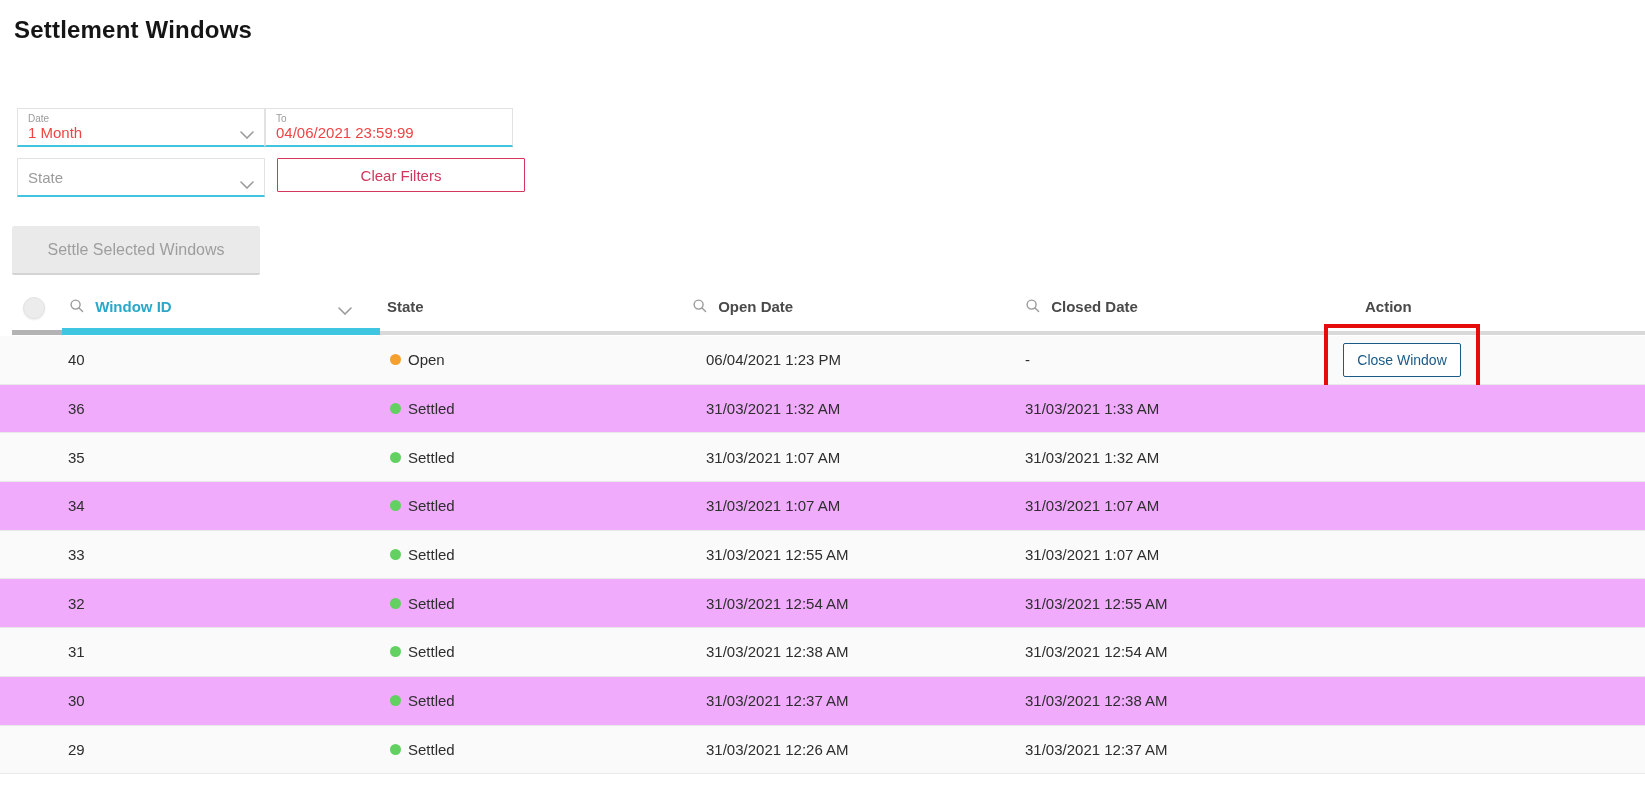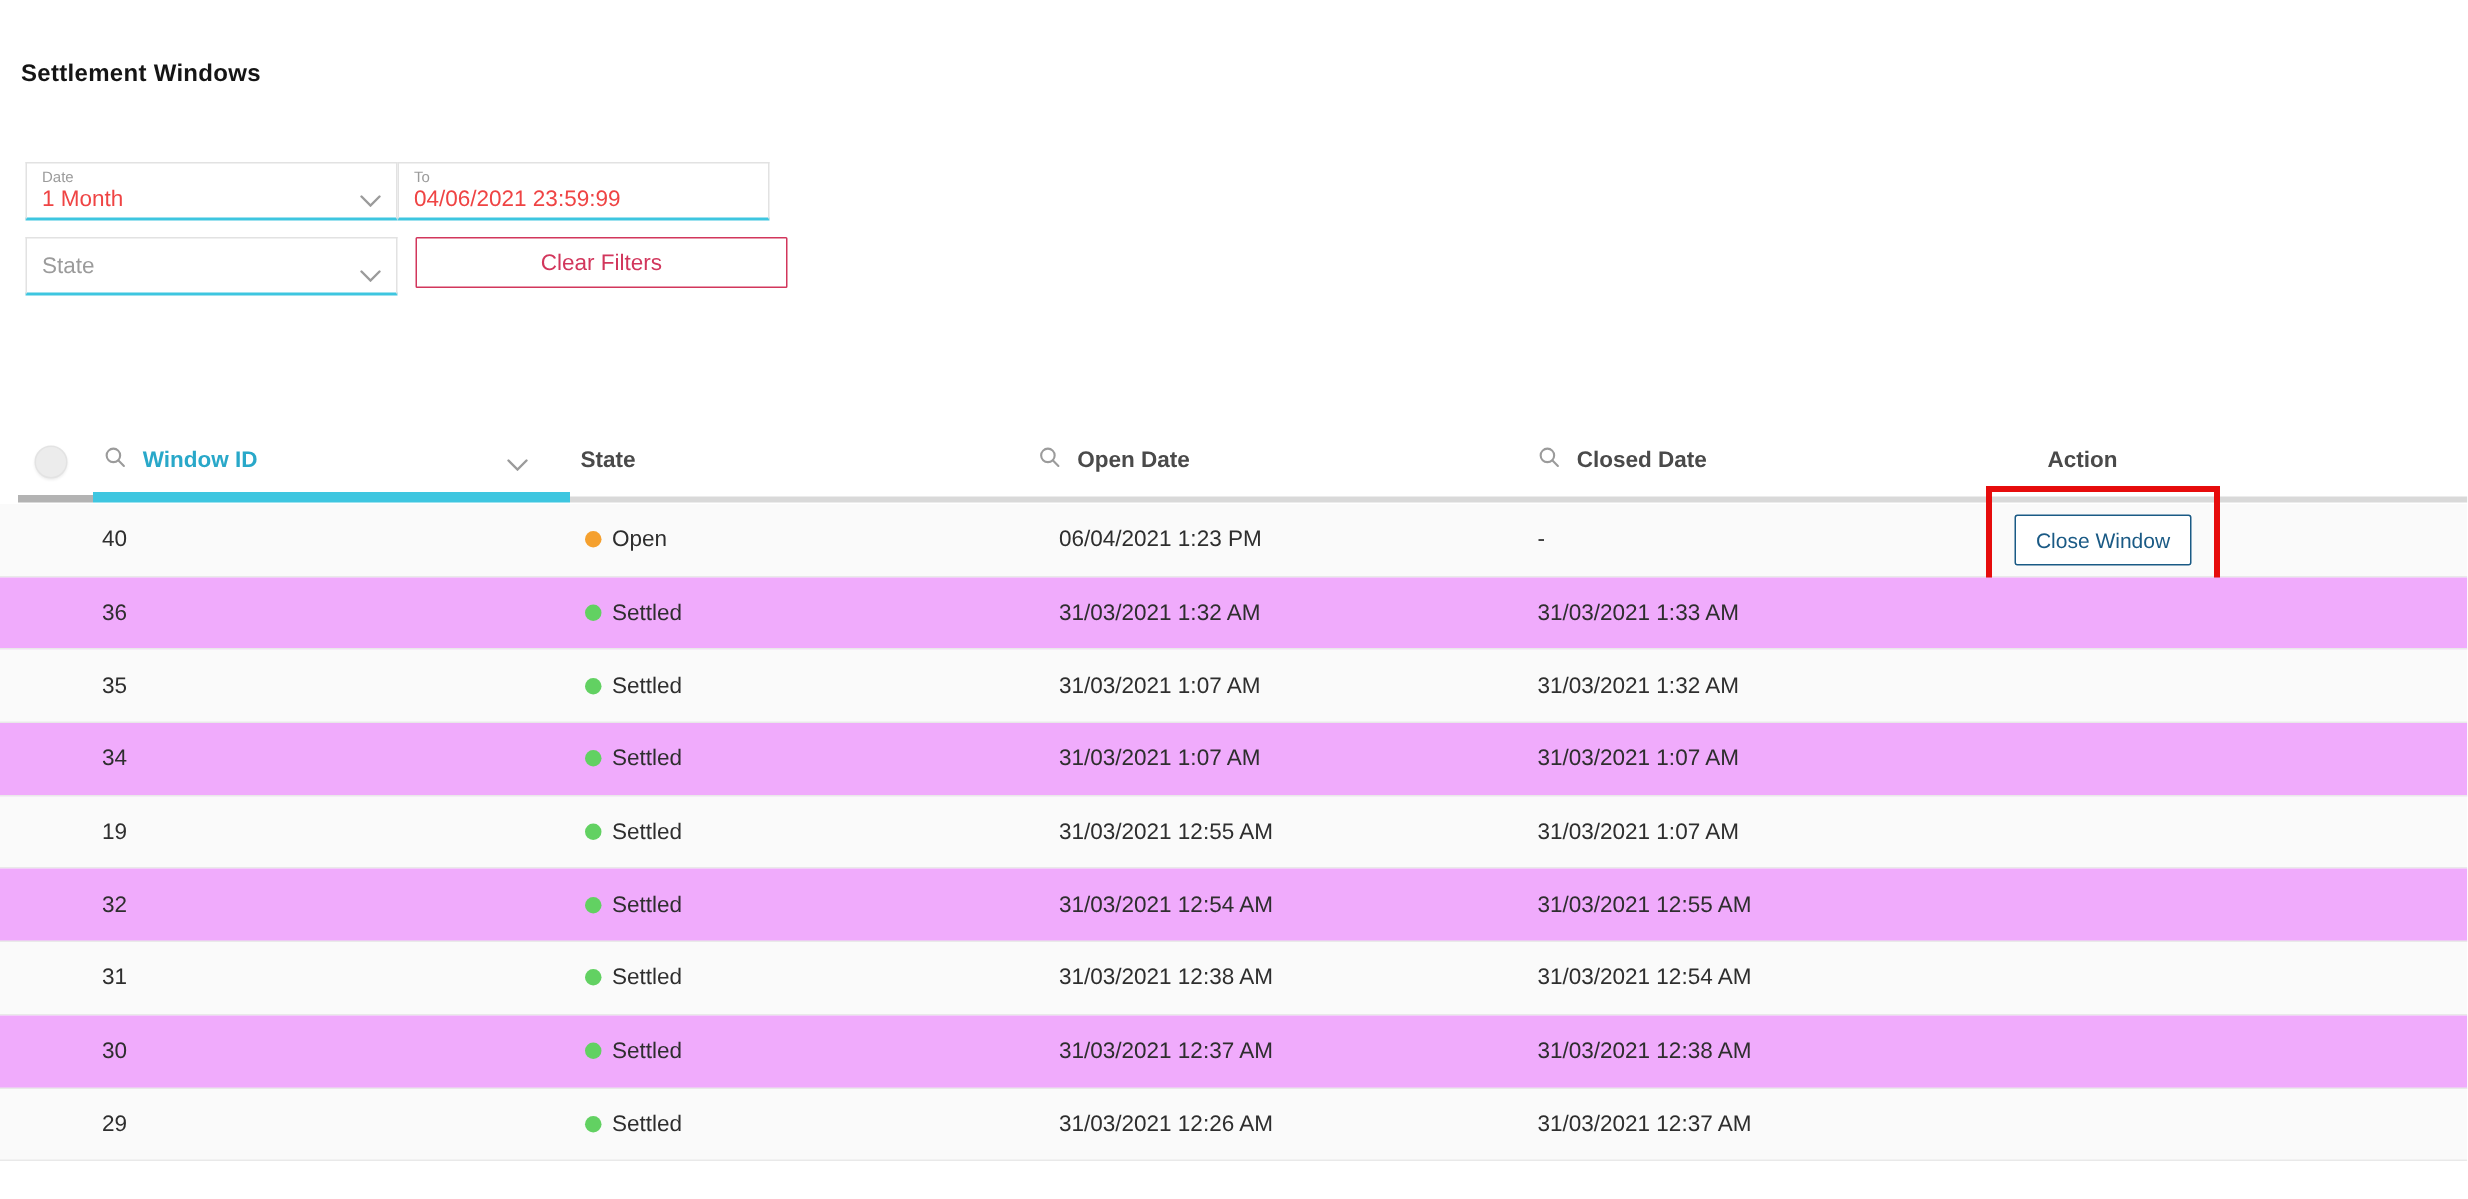--- a/index.html
+++ b/index.html
@@ -14,25 +14,24 @@
     height: 799px;
     overflow: hidden;
     background: #fff;
   }
 
   
   .page-title {
     position: absolute;
     left: 14px;
     top: 16px;
-    font-size: 16px;
+    font-size: 24px;
     font-weight: 700;
     color: #151515;
     letter-spacing: 0.2px;
-    margin-top: 25px;
   }
 
   
   .filters-row1 { position: absolute; left: 17px; top: 108px; display: flex; }
   .filters-row2 { position: absolute; left: 17px; top: 158px; display: flex; gap: 12px; align-items: flex-start; }
   .field {
     width: 248px;
     height: 39px;
     background: #fff;
     border: 1px solid #e2e2e2;
@@ -187,20 +186,21 @@
       <span class="fvalue placeholder">State</span>
       <span class="chev">
         <svg width="14" height="8" viewBox="0 0 14 8">
             <path d="M1 1 L7 7 L13 1" stroke="#9b9b9b" stroke-width="1.6" fill="none" stroke-linecap="round"></path>
           </svg>
       </span>
     </div>
     <button class="btn-clear">Clear Filters</button>
   </div>
 
+  <button class="btn-settle">Settle Selected Windows</button>
 
   <div class="table">
     <div class="thead">
       <span class="select-all"></span>
 
       <span class="hitem h-window-id">
         <span class="hicon">
           <svg width="14" height="14" viewBox="0 0 14 14">
               <circle cx="5.6" cy="5.6" r="4.5" stroke="#9b9b9b" stroke-width="1.4" fill="none"></circle>
               <line x1="9" y1="9" x2="12.6" y2="12.6" stroke="#9b9b9b" stroke-width="1.4" stroke-linecap="round"></line>
@@ -289,21 +289,21 @@
       <span class="dot" style="background: rgb(98, 209, 98);"></span>
       <span>Settled</span>
     </div>
     <div class="cell cell-open">31/03/2021 1:07 AM</div>
     <div class="cell cell-closed">31/03/2021 1:07 AM</div>
     <div class="cell cell-action">
       
     </div>
   </div>
         <div class="trow stripe">
-    <div class="cell cell-id">19</div>
+    <div class="cell cell-id">33</div>
     <div class="cell cell-state">
       <span class="dot" style="background: rgb(98, 209, 98);"></span>
       <span>Settled</span>
     </div>
     <div class="cell cell-open">31/03/2021 12:55 AM</div>
     <div class="cell cell-closed">31/03/2021 1:07 AM</div>
     <div class="cell cell-action">
       
     </div>
   </div>

